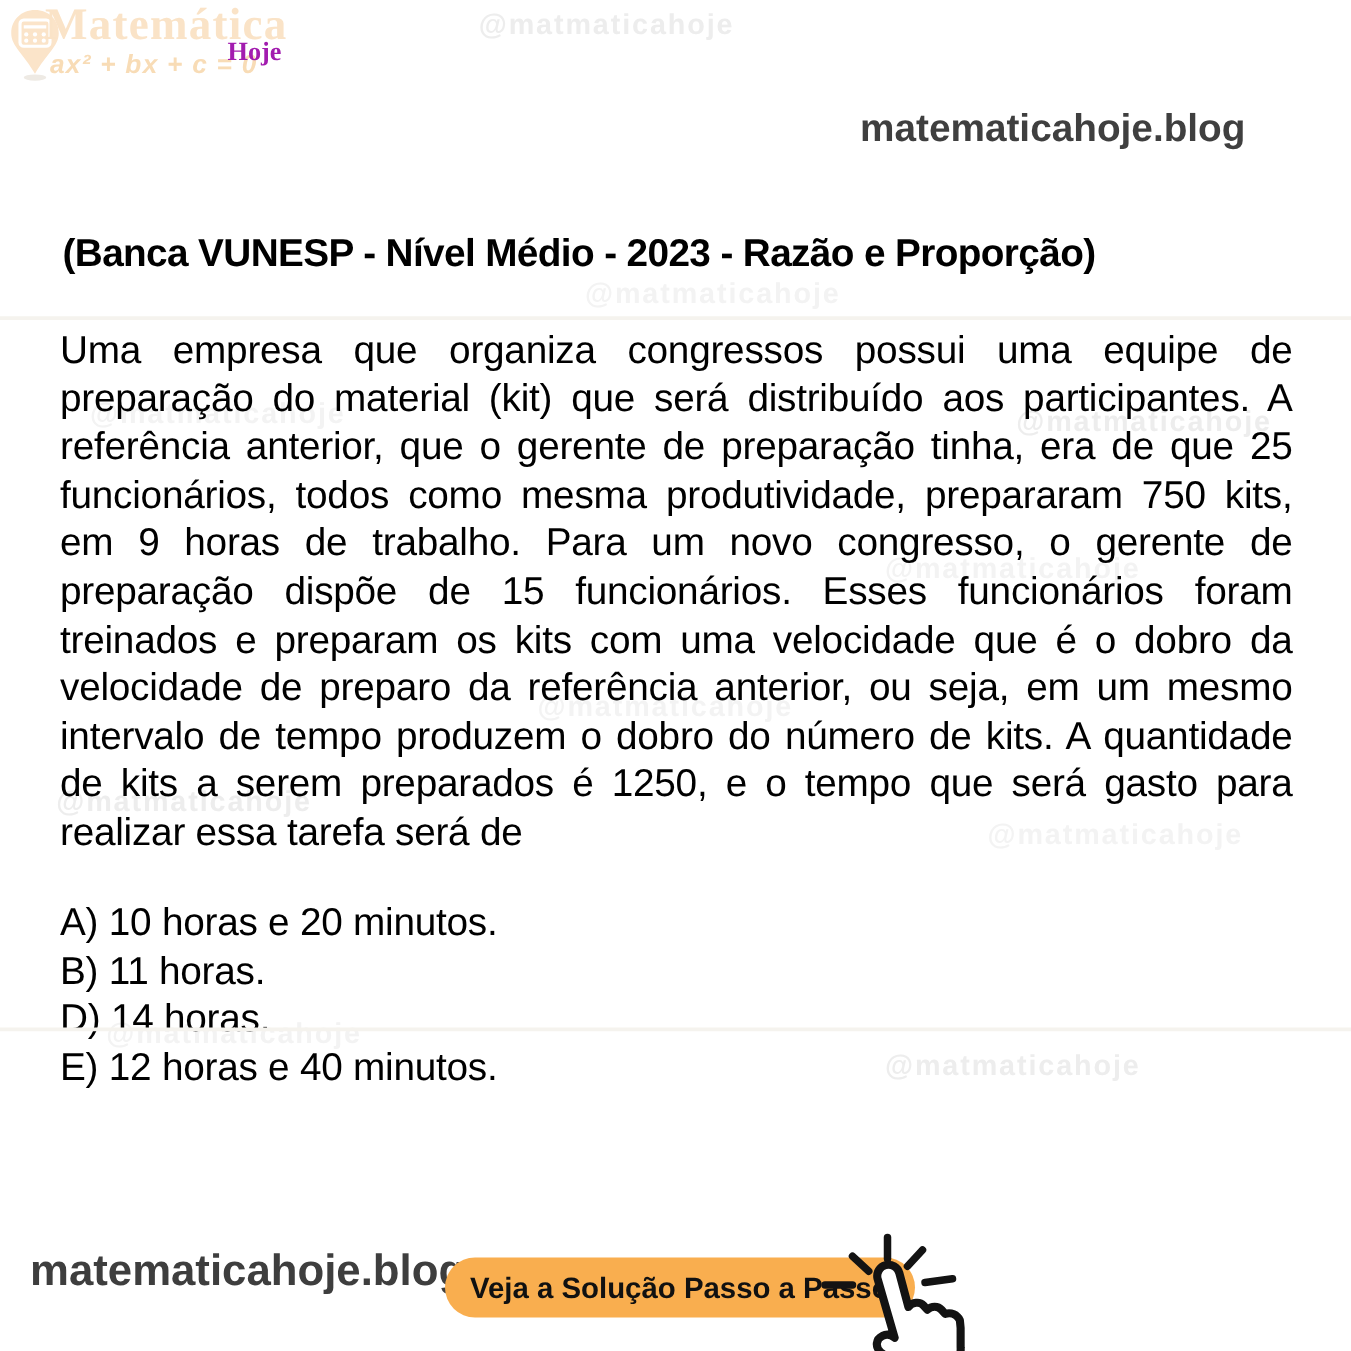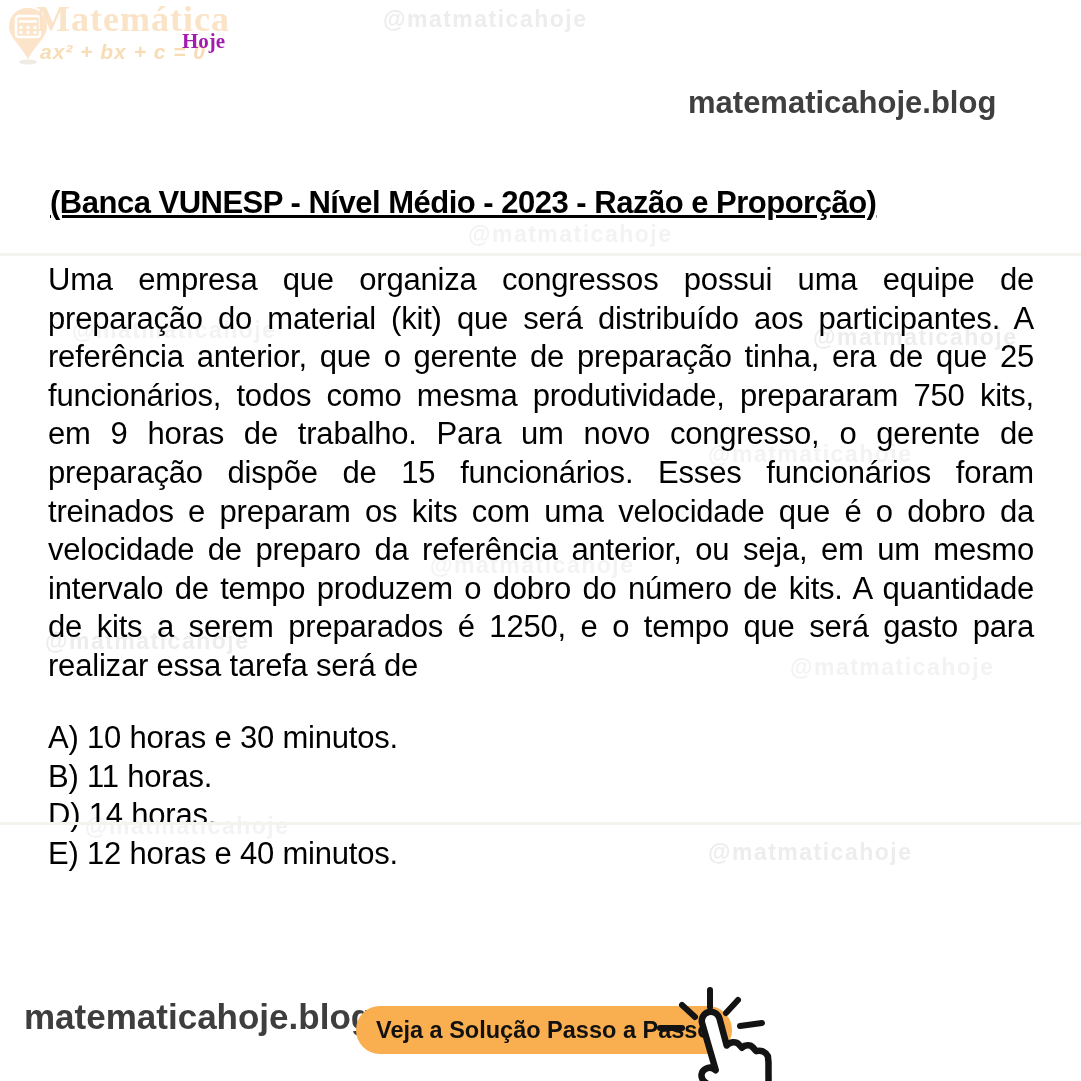--- a/index.html
+++ b/index.html
@@ -48,21 +48,21 @@
     position:absolute; background:#f9ae4f; border-radius:30px;
     display:flex; align-items:center; justify-content:center;
     color:#111; font-weight:700; white-space:nowrap;
   }
   .stores-pill { left:22px; top:68px; width:366px; height:58px; font-size:28px; }
   .stores-pill .runners { font-size:24px; margin-left:4px; letter-spacing:-2px; }
   .cta-pill { left:356px; top:1006px; height:48px; padding:0 20px; font-size:23.5px; border-radius:24px; }
 
   .q-heading {
     position:absolute; left:50px; top:185px;
-    font-size:31px; font-weight:700; letter-spacing:-0.5px;text-decoration:underline;
+    font-size:31px; font-weight:700; letter-spacing:-0.5px;
   }
   .divider { position:absolute; left:0; width:1081px; height:3px; background:#f5f3ee; }
   .divider-top { top:253px; }
   .divider-bottom { top:822px; }
 
   .q-body {
     position:absolute; left:48px; top:261px; width:986px;
     font-size:31px; line-height:38.6px; text-align:justify;
     letter-spacing:-0.2px;
   }
@@ -109,21 +109,21 @@
   <div class="site-top">matematicahoje.blog</div>
 
 
   <div class="q-heading">(Banca VUNESP - Nível Médio - 2023 - Razão e Proporção)</div>
 
   <div class="divider divider-top"></div>
 
   <div class="q-body">Uma empresa que organiza congressos possui uma equipe de preparação do material (kit) que será distribuído aos participantes. A referência anterior, que o gerente de preparação tinha, era de que 25 funcionários, todos como mesma produtividade, prepararam 750 kits, em 9 horas de trabalho. Para um novo congresso, o gerente de preparação dispõe de 15 funcionários. Esses funcionários foram treinados e preparam os kits com uma velocidade que é o dobro da velocidade de preparo da referência anterior, ou seja, em um mesmo intervalo de tempo produzem o dobro do número de kits. A quantidade de kits a serem preparados é 1250, e o tempo que será gasto para realizar essa tarefa será de</div>
 
   <div class="q-options">
-    <div>A) 10 horas e 30 minutos.</div>
+    <div>A) 10 horas e 20 minutos.</div>
     <div>B) 11 horas.</div>
     <div>D) 14 horas.</div>
     <div>E) 12 horas e 40 minutos.</div>
   </div>
 
   <div class="divider divider-bottom"></div>
 
   <div class="site-bottom">matematicahoje.blog</div>
 
   <div class="pill cta-pill">

